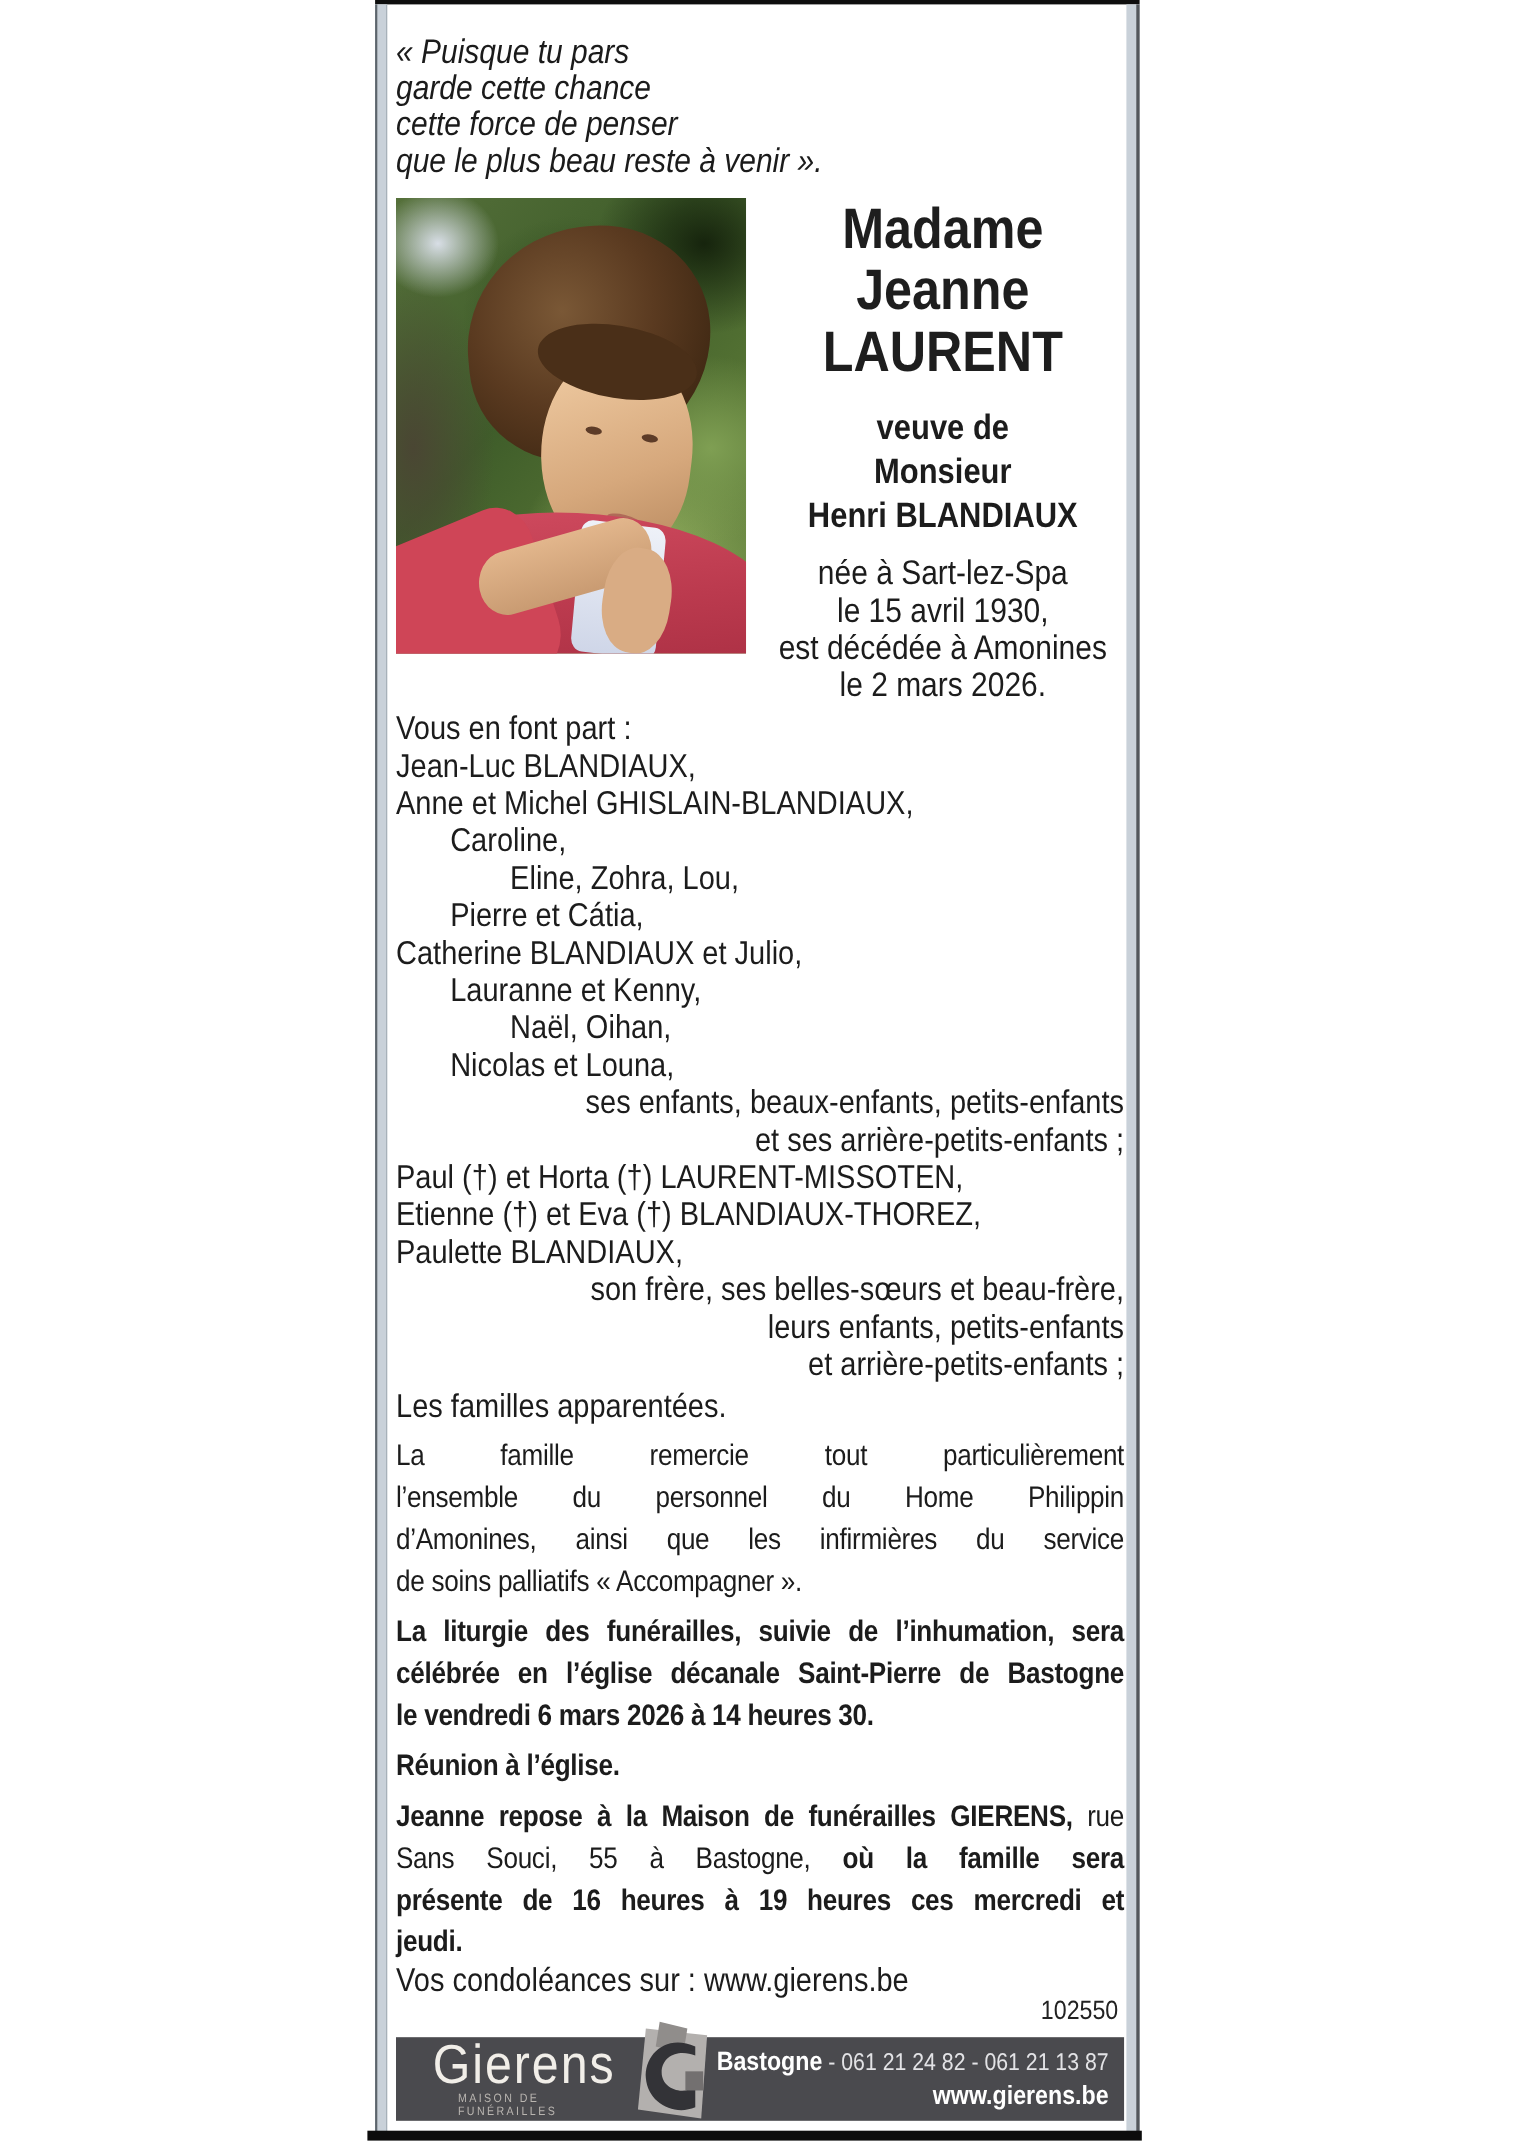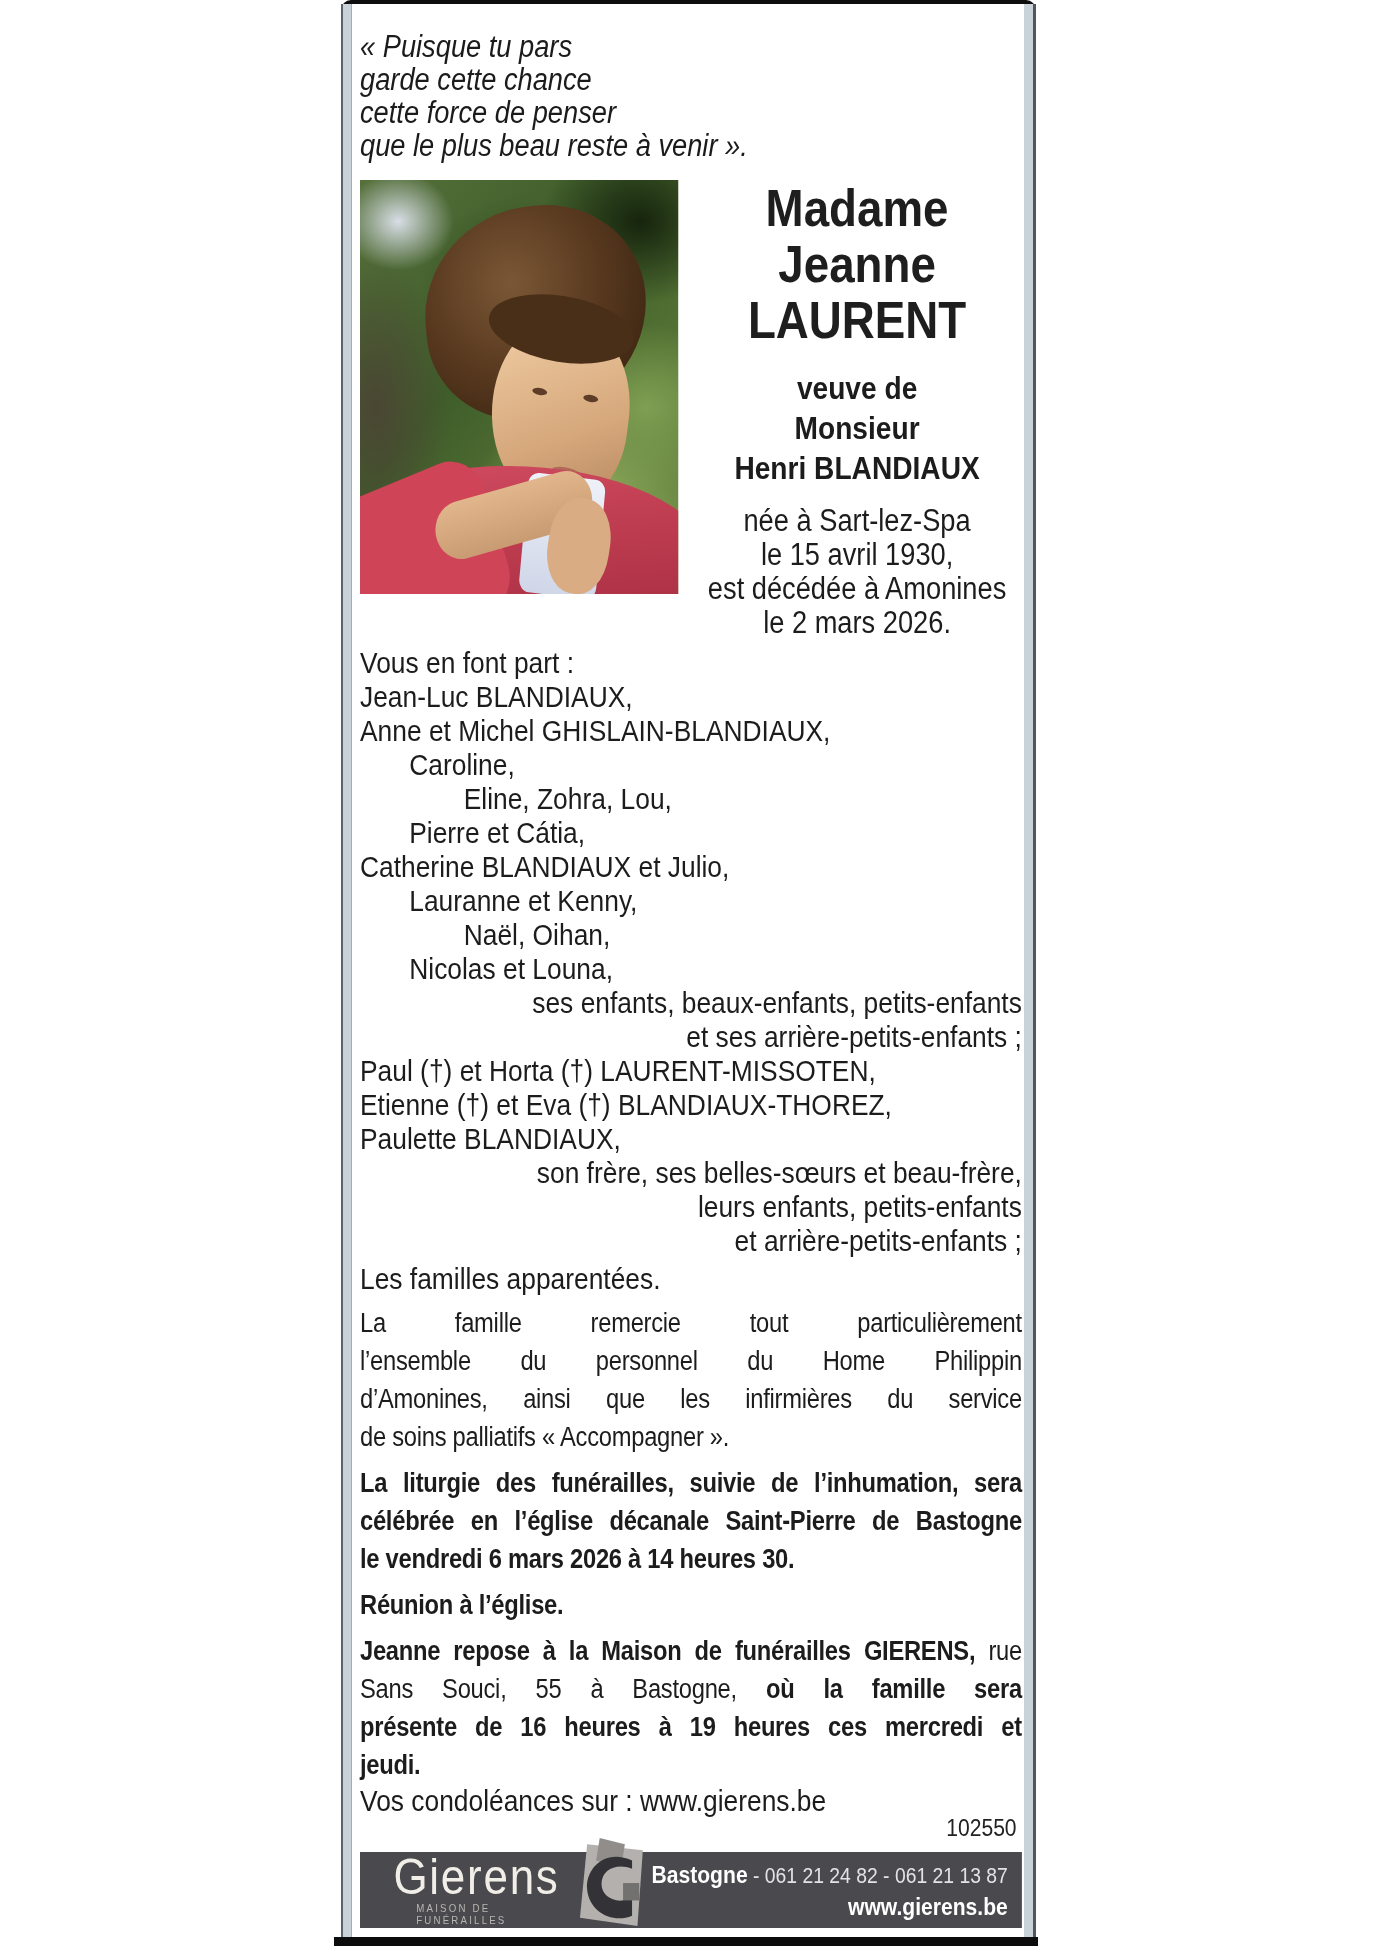--- a/index.html
+++ b/index.html
@@ -1,19 +1,19 @@
 <!DOCTYPE html>
 <html><head>
 <meta charset="utf-8">
 <style>
   html,body{margin:0;padding:0;background:#ffffff;}
   .page{position:relative;width:1378px;height:1949px;background:#ffffff;overflow:hidden;
         font-family:"Liberation Sans",sans-serif;color:#1c1c1c;}
   .notice{position:absolute;left:341px;top:0;width:695px;height:1949px;
-          border-top:4px solid #0e0e0e;box-sizing:border-box;border-radius:10px;}
+          border-top:4px solid #0e0e0e;box-sizing:border-box;}
   .bar-left{position:absolute;left:0;top:0;bottom:10px;width:11px;background:#c9d1d9;
             border-left:2px solid #5d656c;border-right:1px solid #a4adb5;box-sizing:border-box;}
   .bar-right{position:absolute;right:0;top:0;bottom:10px;width:12px;background:#c9d1d9;
              border-right:3px solid #53575c;box-sizing:border-box;}
   .bottom-rule{position:absolute;left:-7px;right:-2px;bottom:3px;height:9px;background:#0c0c0c;}
   
   .cond{position:absolute;left:19px;top:0;width:753px;height:1949px;
         transform:scaleX(0.879);transform-origin:left top;}
   .quote{margin-top:26px;font-size:31px;line-height:33px;font-style:italic;color:#1b1b1b;}
   .photo-row{margin-top:18px;display:flex;}

